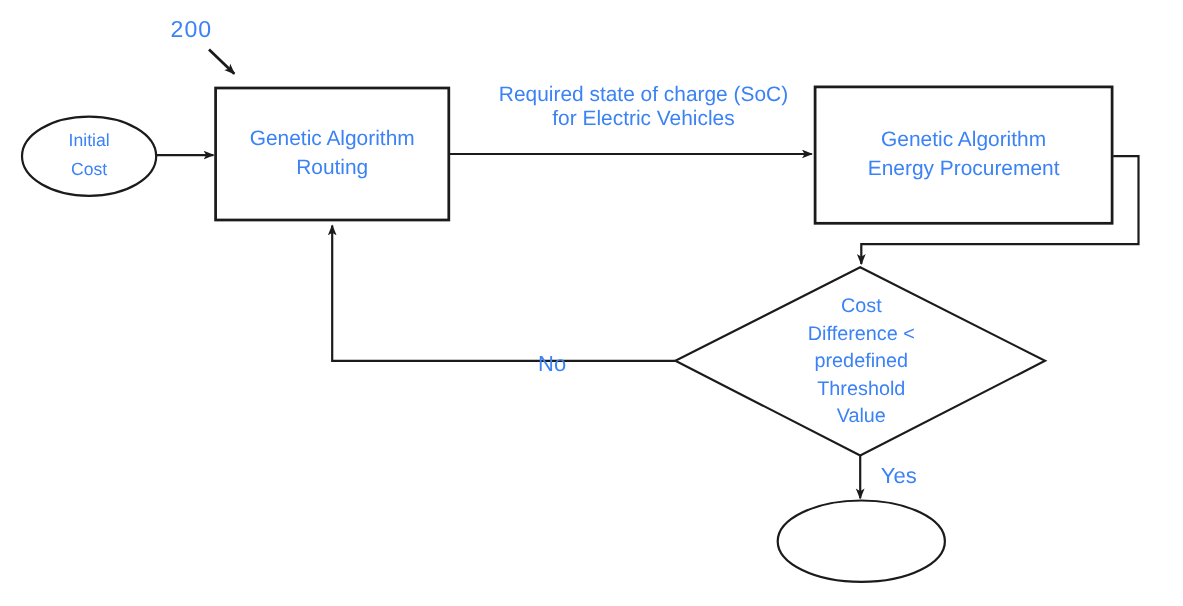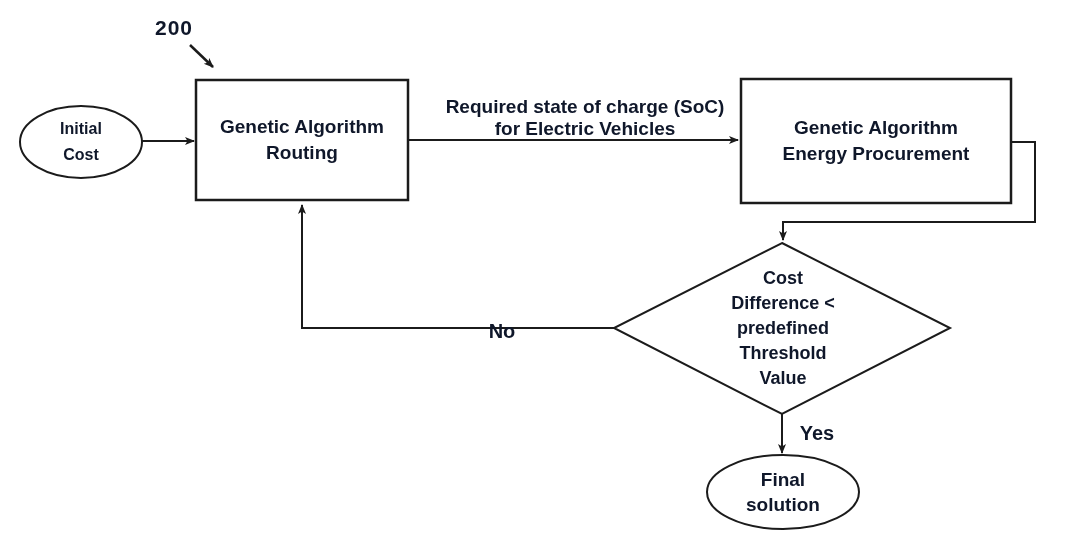--- a/index.html
+++ b/index.html
@@ -20,33 +20,33 @@
     position: absolute;
     left: 0;
     top: 0;
     width: 1075px;
     height: 551px;
   }
   .lbl {
     position: absolute;
     white-space: pre-line;
     text-align: center;
-    font-weight: bold;
-    color: #0f172a;
+    font-weight: normal;
+    color: #3b82f6;
     -webkit-font-smoothing: antialiased;
   }
   .node-lbl {
     display: flex;
     align-items: center;
     justify-content: center;
   }
   .lbl-ref       { left: 148px; top: 16px;  width: 52px;  font-size: 21px; letter-spacing: 1px; }
   .lbl-initial   { left: 20px;  top: 106px; width: 122px; height: 72px; font-size: 16px; line-height: 26px; }
   .lbl-routing   { left: 196px; top: 80px;  width: 212px; height: 120px; font-size: 19px; line-height: 26px; }
-  .lbl-soc       { left: 418px; top: 96px;  width: 334px; font-size: 19px; line-height: 22px; }
+  .lbl-soc       { left: 418px; top: 76px;  width: 334px; font-size: 19px; line-height: 22px; }
   .lbl-energy    { left: 741px; top: 79px;  width: 270px; height: 124px; font-size: 19px; line-height: 26px; }
   .lbl-decision  { left: 683px; top: 266px; width: 200px; font-size: 18px; line-height: 25px; }
   .lbl-no        { left: 478px; top: 320px; width: 48px;  font-size: 20px; }
   .lbl-yes       { left: 792px; top: 422px; width: 50px;  font-size: 20px; text-align: center; }
   .lbl-final     { left: 707px; top: 455px; width: 152px; height: 74px; font-size: 19px; line-height: 25px; }
 </style>
 </head>
 <body>
 
 <div class="canvas">
@@ -98,16 +98,14 @@
   <div class="lbl lbl-decision">Cost
 Difference &lt;
 predefined
 Threshold
 Value</div>
 
   <div class="lbl lbl-no">No</div>
 
   <div class="lbl lbl-yes">Yes</div>
 
-  <div class="lbl node-lbl lbl-final">Final
-solution</div>
 
 </div>
 
 </body></html>

